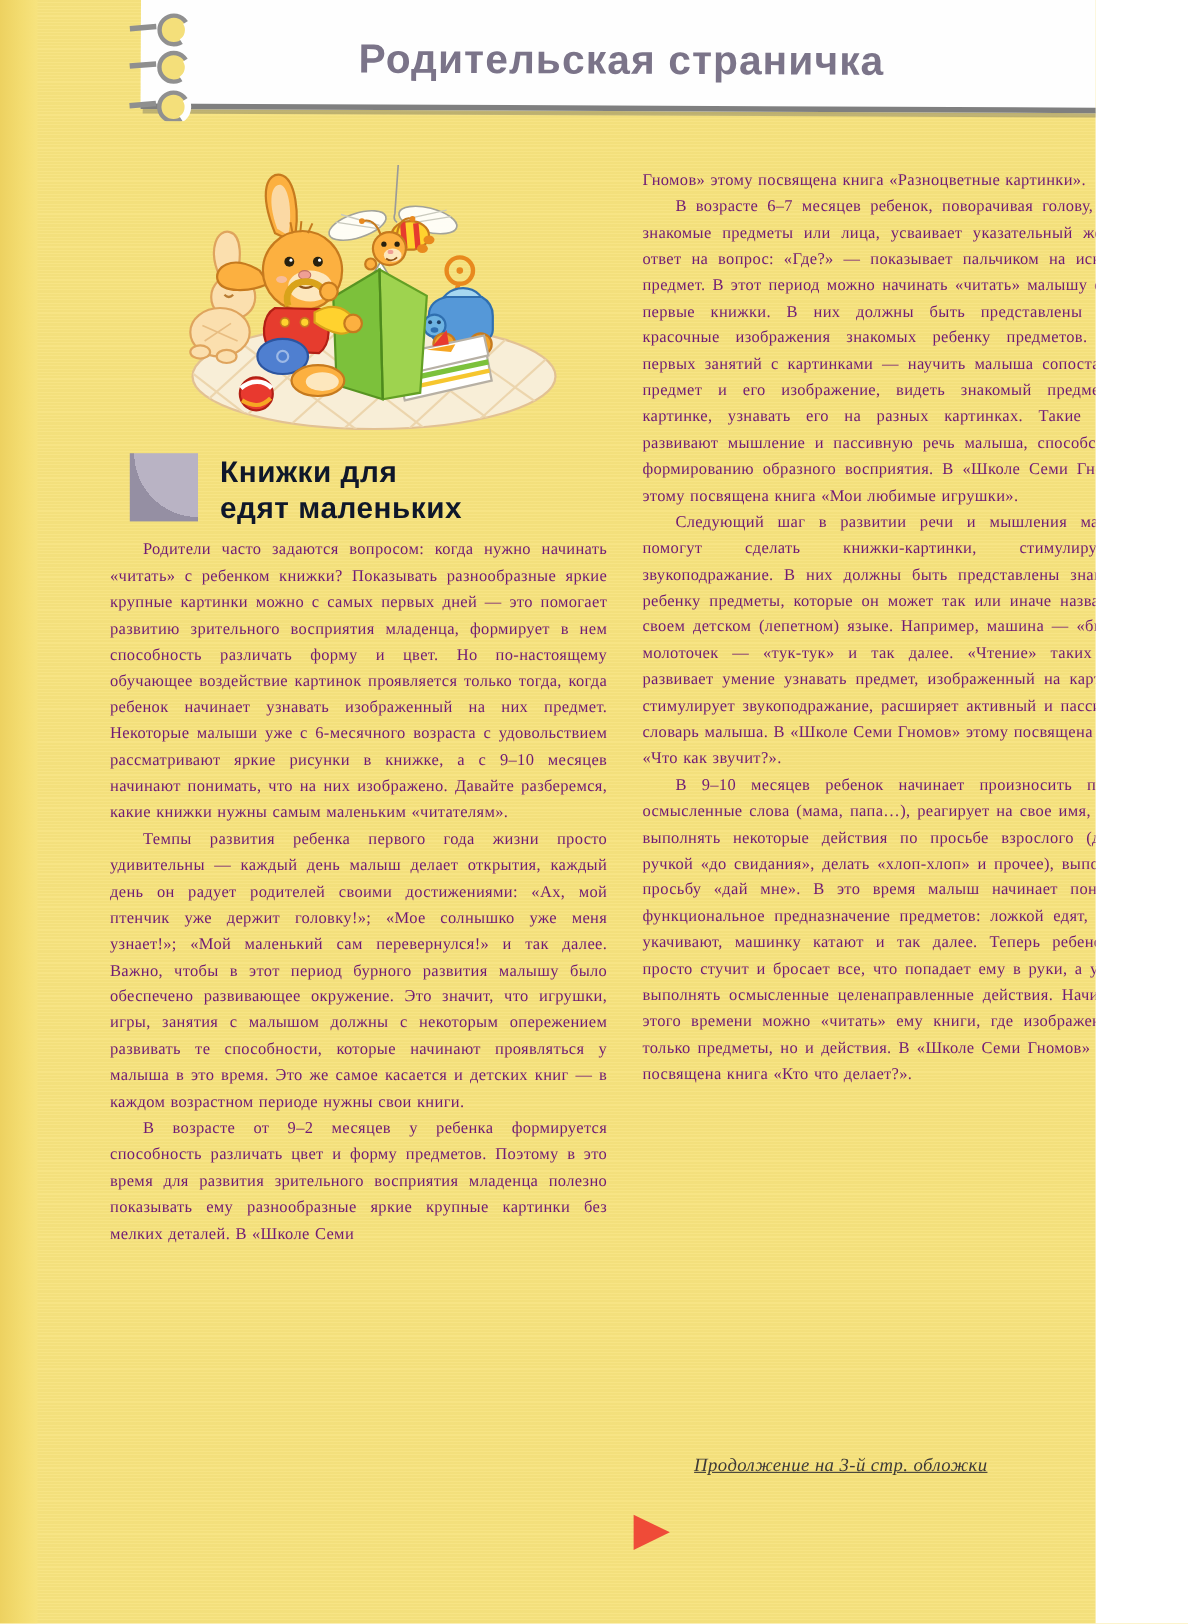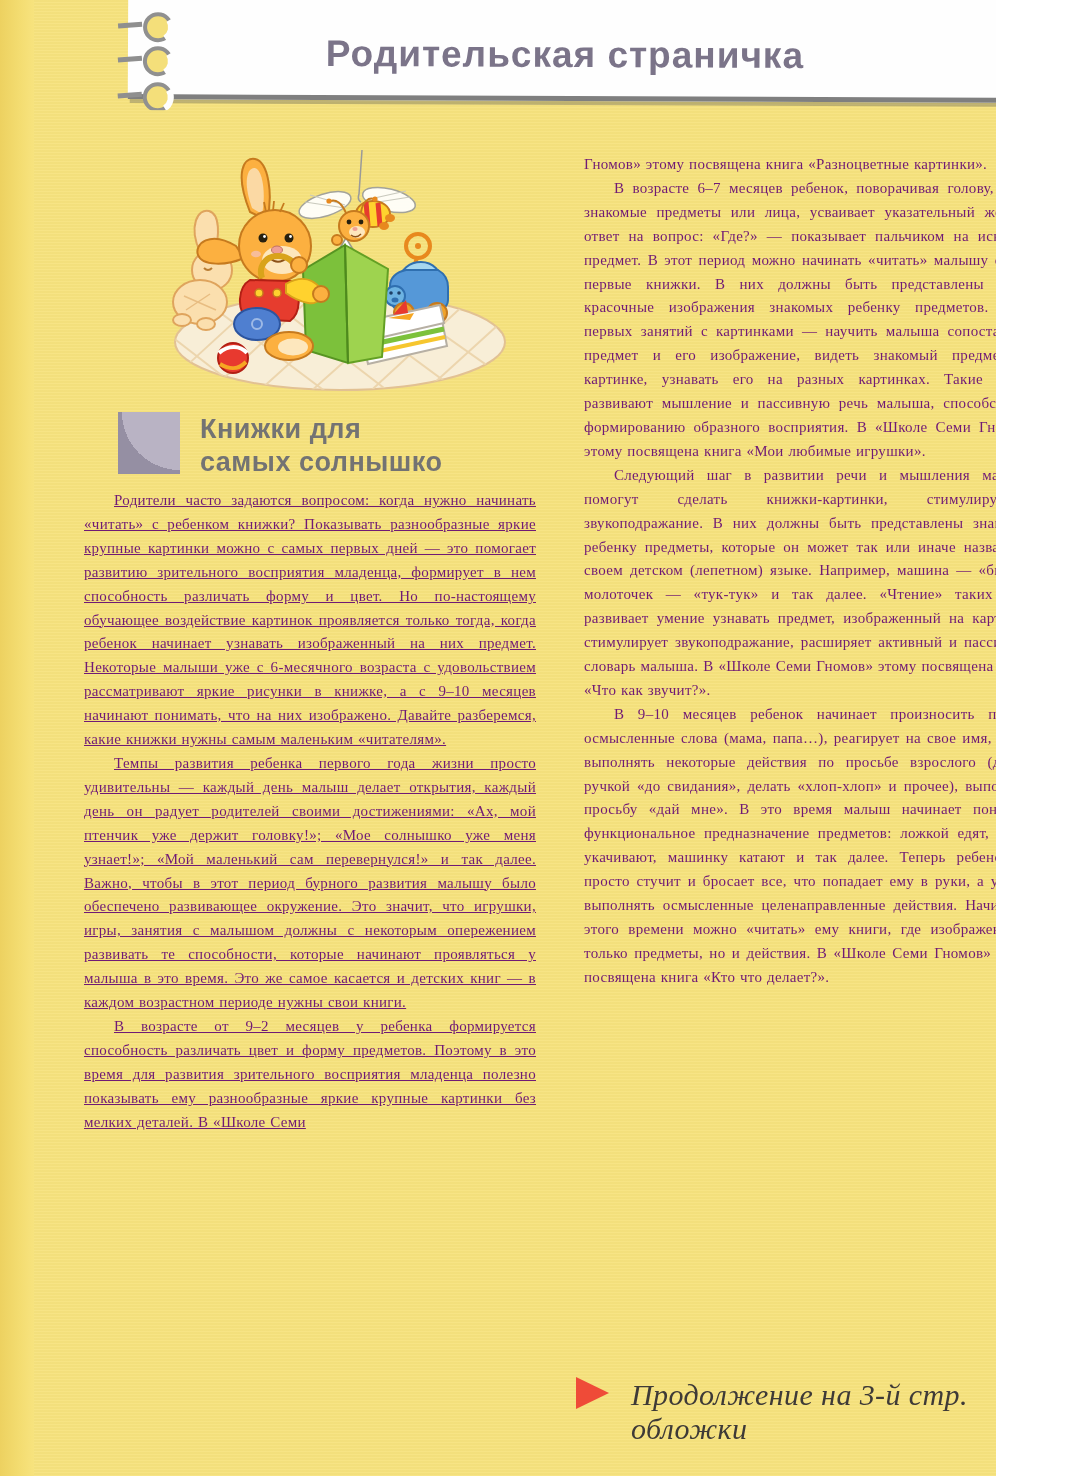--- a/index.html
+++ b/index.html
@@ -40,47 +40,47 @@
   .binder-holes{position:absolute;left:-12px;top:16px;}
   
   .section-icon{
     position:absolute;left:118px;top:412px;width:62px;height:62px;
     background:radial-gradient(circle at 100% 0%, #b9b3c4 0 58px, #958fa3 58px);
   }
   .section-heading{
     position:absolute;left:200px;top:413px;
     font-family:"Liberation Sans", sans-serif;
     font-weight:700;font-size:27px;line-height:33px;
-    color:#737373;letter-spacing:.5px;
+    color:#0f172a;letter-spacing:.5px;
   }
   
   .col{
     position:absolute;width:452px;
     font-size:15px;line-height:23.9px;
     color:#701a75;
     text-align:justify;
     letter-spacing:.02em;
     word-spacing:.05em;
   }
   .col p{margin:0;text-indent:30px;}
   .col p.no-indent{text-indent:0;}
-  .col-left{left:84px;top:489px;text-decoration:underline;}
+  .col-left{left:100px;top:489px;}
   .col-right{left:584px;top:153px;}
   
   .footer-arrow{
     position:absolute;left:576px;top:1377px;
     width:0;height:0;
     border-top:16px solid transparent;
     border-bottom:16px solid transparent;
     border-left:33px solid #ef4b38;
   }
   .footer-note{
-    position:absolute;left:631px;top:1378px;
-    font-style:italic;font-size:30px;
-    color:#3e3a37;letter-spacing:.4px;
+    position:absolute;left:631px;top:1322px;
+    font-style:italic;font-size:17px;
+    color:#3e3a37;letter-spacing:.4px;text-decoration:underline;
   }
   .illustration{position:absolute;left:140px;top:150px;}
 </style>
 </head>
 <body>
 
 <div class="page">
   <div class="left-edge"></div>
 
   <div class="header-band">
@@ -222,21 +222,21 @@
       <circle cx="235" cy="49" r="2.6" fill="#e8891e"></circle>
       <circle cx="197" cy="90" r="5" fill="#fcb040" stroke="#c67a1e" stroke-width="2"></circle>
       <ellipse cx="244" cy="76" rx="5" ry="4" fill="#e8891e"></ellipse>
       <ellipse cx="250" cy="68" rx="5" ry="4" fill="#e8891e"></ellipse>
     </g>
   </svg>
 
   <div class="section-icon"></div>
   <div class="section-heading">
     <div>Книжки для</div>
-    <div>самых солнышко</div>
+    <div>едят маленьких</div>
   </div>
 
   <div class="col col-left">
     <p>Родители часто задаются вопросом: когда нужно начинать «читать» с ребенком книжки? Показывать разнообразные яркие крупные картинки можно с самых первых дней — это помогает развитию зрительного восприятия младенца, формирует в нем способность различать форму и цвет. Но по-настоящему обучающее воздействие картинок проявляется только тогда, когда ребенок начинает узнавать изображенный на них предмет. Некоторые малыши уже с 6-месячного возраста с удовольствием рассматривают яркие рисунки в книжке, а с 9–10 месяцев начинают понимать, что на них изображено. Давайте разберемся, какие книжки нужны самым маленьким «читателям».</p>
     <p>Темпы развития ребенка первого года жизни просто удивительны — каждый день малыш делает открытия, каждый день он радует родителей своими достижениями: «Ах, мой птенчик уже держит головку!»; «Мое солнышко уже меня узнает!»; «Мой маленький сам перевернулся!» и так далее. Важно, чтобы в этот период бурного развития малышу было обеспечено развивающее окружение. Это значит, что игрушки, игры, занятия с малышом должны с некоторым опережением развивать те способности, которые начинают проявляться у малыша в это время. Это же самое касается и детских книг — в каждом возрастном периоде нужны свои книги.</p>
     <p>В возрасте от 9–2 месяцев у ребенка формируется способность различать цвет и форму предметов. Поэтому в это время для развития зрительного восприятия младенца полезно показывать ему разнообразные яркие крупные картинки без мелких деталей. В «Школе Семи</p>
   </div>
 
   <div class="col col-right">
     <p class="no-indent">Гномов» этому посвящена книга «Разноцветные картинки».</p>

